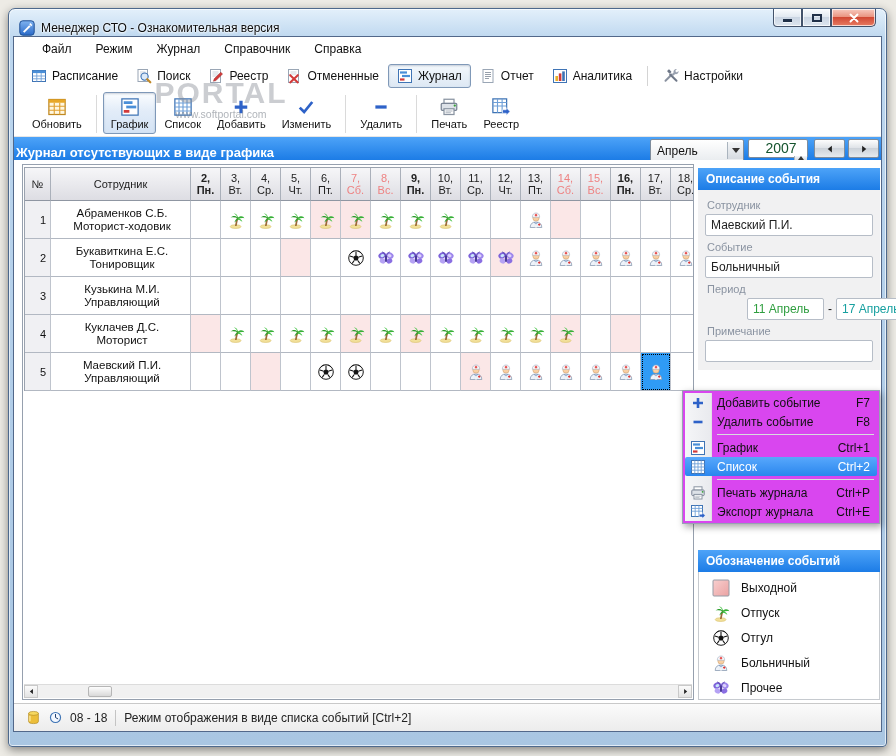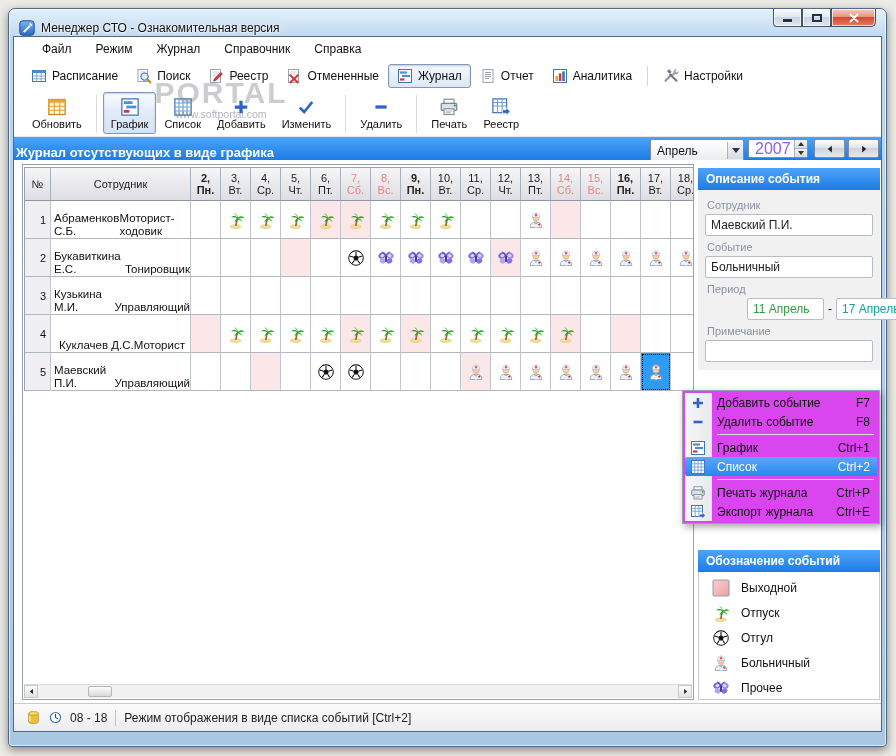--- a/index.html
+++ b/index.html
@@ -66,21 +66,21 @@
   .combo { position:absolute; left:636px; top:2px; width:94px; height:23px; background:#fff;
     border:1px solid #7e8c9c; border-radius:2px; display:flex; align-items:center;
     font-size:12px; font-weight:normal; color:#111; padding-left:6px;
     background:linear-gradient(#ffffff,#e9ecef); }
   .combo .arrowbox { margin-left:auto; width:16px; height:17px; border-left:1px solid #aab4be;
     background:linear-gradient(#f4f6f8,#d6dbe1); display:flex; align-items:center; justify-content:center; }
   .tri-down { width:0; height:0; border-left:4px solid transparent; border-right:4px solid transparent;
     border-top:5px solid #333; }
   .yearbox { position:absolute; left:734px; top:2px; width:60px; height:19px; background:#fff;
     border:1px solid #7e8c9c; border-radius:2px; display:flex; align-items:center;
-    font-size:16px; font-weight:normal; color:#8b5cf6; padding-left:6px; }
+    font-size:14px; font-weight:normal; color:#14532d; padding-left:6px;flex-direction:column; }
   .spincol { margin-left:auto; width:13px; height:17px; display:flex; flex-direction:column; }
   .spin { flex:1; border-left:1px solid #aab4be; background:linear-gradient(#f4f6f8,#d6dbe1);
     display:flex; align-items:center; justify-content:center; }
   .spin + .spin { border-top:1px solid #aab4be; }
   .tri-up-s { width:0;height:0;border-left:3px solid transparent;border-right:3px solid transparent;border-bottom:4px solid #333; }
   .tri-down-s { width:0;height:0;border-left:3px solid transparent;border-right:3px solid transparent;border-top:4px solid #333; }
   .navbtn { position:absolute; top:2px; width:31px; height:19px; border:1px solid #7e8c9c; border-radius:2px;
     background:linear-gradient(#fdfdfd,#dee2e7 48%,#ccd2d9 48%,#e6eaee);
     display:flex; align-items:center; justify-content:center; }
   .navbtn.prev { left:800px; } .navbtn.next { left:834px; }
@@ -98,21 +98,21 @@
     align-items:center; justify-content:center; font-size:11px; line-height:12px; color:#222; }
   .hc.we { color:#ee8282; }
   .hc.mon { font-weight:bold; }
   .ncell { width:26px; flex:0 0 26px; }
   .ecell { width:140px; flex:0 0 140px; }
   .dcell { width:30px; flex:0 0 30px; }
   .trow { display:flex; height:38px; }
   .cell { border-right:1px solid #bfc4cd; border-bottom:1px solid #b2b8c2; background:#fff;
     display:flex; align-items:center; justify-content:center; }
   .cell.numc { background:#f0f0f3; justify-content:flex-end; padding-right:4px; font-size:11px; }
-  .cell.empc { flex-direction:row; align-items:flex-end; justify-content:center;
+  .cell.empc { flex-direction:column; align-items:center; justify-content:center;
     padding-left:3px; font-size:11.5px; line-height:13px; }
   .cell.pink { background:#fbe7e7; }
   .cell.sel { background:#2f9bf5; outline:1px dotted #000; outline-offset:-2px; }
 
   .hscroll { position:absolute; left:1px; right:1px; bottom:1px; height:14px; background:#f1f1f1;
     border-top:1px solid #dcdcdc; }
   .sbtn { position:absolute; top:0; width:14px; height:13px; background:linear-gradient(#fbfbfb,#e3e3e3);
     border:1px solid #c9c9c9; display:flex; align-items:center; justify-content:center; }
   .sbtn.left { left:0; } .sbtn.right { right:0; }
   .sthumb { position:absolute; left:64px; top:1px; width:24px; height:11px; border:1px solid #b6b6b6;

